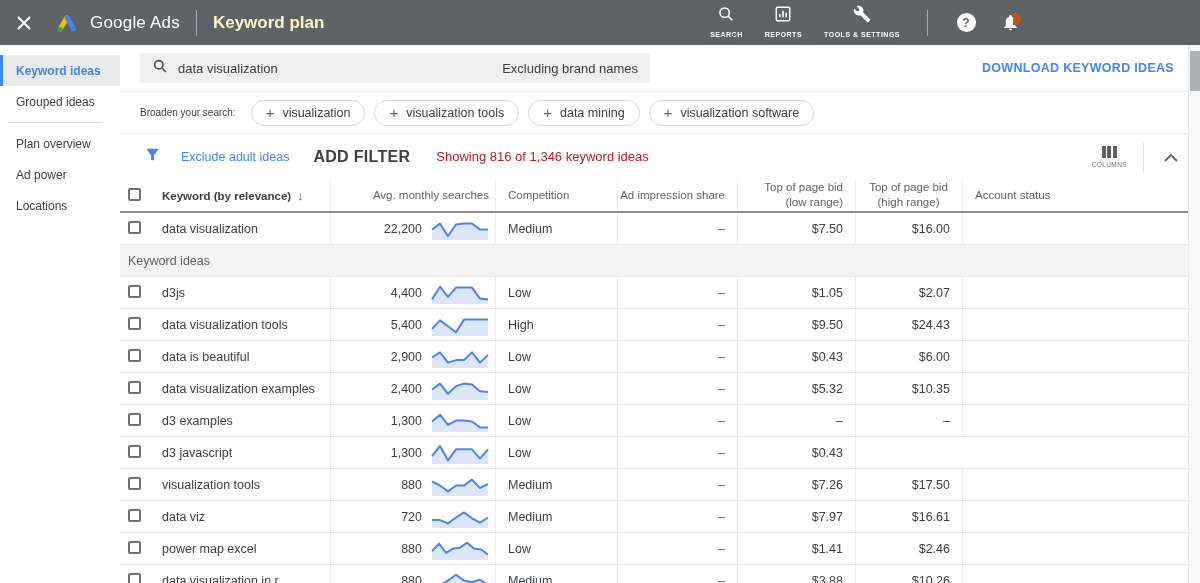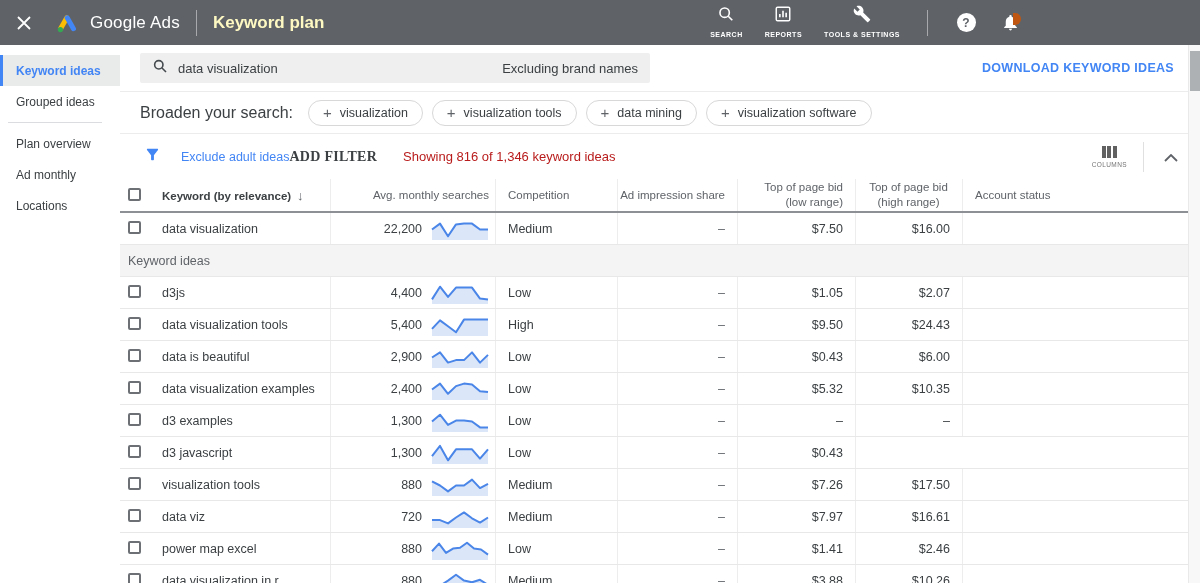--- a/index.html
+++ b/index.html
@@ -35,29 +35,29 @@
   .search-band { height:47px; display:flex; align-items:center; padding-left:20px; border-bottom:1px solid #ececec; }
   .searchbox { width:510px; height:30px; background:#efefef; border-radius:2px; display:flex; align-items:center;
     padding:0 12px; cursor:text; }
   .searchbox .q { font-size:13px; margin-left:10px; }
   .searchbox .qual { margin-left:auto; font-size:13px; }
   .download { margin-left:auto; margin-right:26px; color:#4285f4; font-size:12.5px; font-weight:700;
     letter-spacing:.3px; cursor:pointer; text-decoration:none; }
 
   
   .broaden-band { height:42px; display:flex; align-items:center; padding-left:20px; gap:9px; border-bottom:1px solid #ececec; }
-  .broaden-label { font-size:16px; margin-right:6px; }
+  .broaden-label { font-size:10px; margin-right:6px; }
   .chip { height:26px; border:1px solid #d8d8d8; border-radius:14px; background:#fff; display:flex; align-items:center;
     padding:0 14px; font-size:12.5px; cursor:pointer; }
   .chip .plus { color:#5f6368; font-size:15px; margin-right:8px; line-height:1; }
 
   
   .filter-band { height:45px; display:flex; align-items:center; padding-left:24px; }
   .f-link { color:#4285f4; font-size:12.5px; margin-left:20px; cursor:pointer; }
-  .f-add { font-size:14px; font-weight:700; letter-spacing:.3px; cursor:pointer;font-family:Liberation Serif, serif; }
+  .f-add { font-size:16px; font-weight:700; letter-spacing:.3px; margin-left:24px; cursor:pointer; }
   .f-show { font-size:13px; color:#b91c1c; margin-left:26px; }
   .f-right { margin-left:auto; display:flex; align-items:center; margin-right:18px; }
   .cols-btn { display:flex; flex-direction:column; align-items:center; cursor:pointer; }
   .cols-ic { display:flex; gap:1.5px; }
   .cols-ic i { width:4px; height:12px; background:#616161; }
   .cols-lbl { font-size:6.5px; color:#757575; letter-spacing:.4px; margin-top:3px; }
   .f-vdiv { width:1px; height:30px; background:#e0e0e0; margin:0 16px; }
   .chev { cursor:pointer; padding:4px; }
 
   
@@ -159,21 +159,21 @@
           <span>Keyword ideas</span>
         </div>
       <div class="side-item">
           <span>Grouped ideas</span>
         </div>
       <div class="side-divider"></div>
       <div class="side-item">
           <span>Plan overview</span>
         </div>
       <div class="side-item">
-          <span>Ad monthly</span>
+          <span>Ad power</span>
         </div>
       <div class="side-item">
           <span>Locations</span>
         </div>
     </nav>
 
     <main class="content">
 
       <div class="search-band">
         <div class="searchbox">

